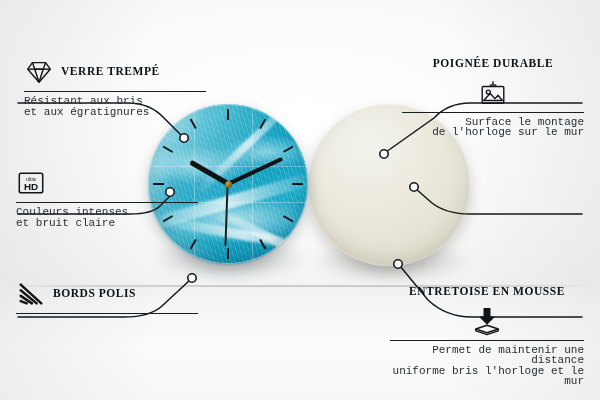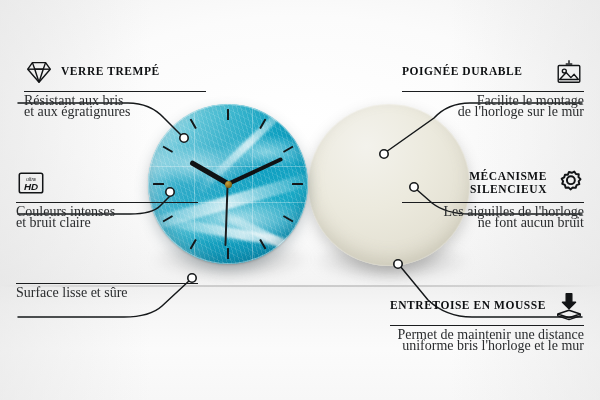--- a/index.html
+++ b/index.html
@@ -158,44 +158,43 @@
   .feature {
     position: absolute;
     width: 182px;
   }
   .feature.right { text-align: right; }
   .feat-head {
     display: flex;
     align-items: center;
     gap: 7px;
   }
-  .feature.right .feat-head { justify-content: space-between; }
+  .feature.right .feat-head { justify-content: flex-start; flex-direction: column; }
   .feat-icon {
     flex: 0 0 auto;
     width: 30px; height: 30px;
     color: #121416;
-    font-style: italic;
   }
   .feat-title {
     font-family: "Liberation Serif", serif;
     font-weight: bold;
     font-size: 11.5px;
     line-height: 13.5px;
     letter-spacing: .55px;
     color: #0e1012;
     text-transform: uppercase;
   }
   .feat-rule {
     height: 1px;
     background: #1b1d1f;
     margin: 4px 0 4px 0;
   }
   .feat-desc {
-    font-family: Liberation Serif, serif;
-    font-size: 14px;
+    font-family: Liberation Mono, monospace;
+    font-size: 11px;
     line-height: 10.6px;
     color: #2a2c2e;
     white-space: pre-line;
   }
 </style>
 </head>
 <body>
 
 <div id="stage">
 
@@ -296,60 +295,56 @@
           <text x="16" y="23.5" text-anchor="middle" font-family="Liberation Sans, sans-serif" font-size="10.5" font-weight="bold" fill="#121416">HD</text>
         </svg>
       </span>
     </div>
     <div class="feat-rule"></div>
     <div class="feat-desc">Couleurs intenses
 et bruit claire</div>
   </div>
 
   <div class="feature left" style="left:16px; top:279px;">
-    <div class="feat-rule"></div>
-    <div class="feat-desc">Surface lisse et sûre</div>
+    <div class="feat-head">
+      <span class="feat-icon">
+        <svg viewBox="0 0 32 32" width="30" height="30" stroke="#121416" stroke-linecap="round">
+          <path d="M5 6 L27 26" stroke-width="2.6"></path>
+          <path d="M5 12 L22 26" stroke-width="2.6"></path>
+          <path d="M5 18 L17 26" stroke-width="2.6"></path>
+          <path d="M5 23.5 L11.5 26" stroke-width="2.6"></path>
+        </svg>
+      </span>
+      <span class="feat-title">BORDS
+POLIS</span>
+    </div>
+    <div class="feat-rule"></div>
   </div>
 
   <div class="feature right" style="left:402px; top:57px;">
     <div class="feat-head">
       <span class="feat-title">POIGNÉE
 DURABLE</span>
       <span class="feat-icon">
         <svg viewBox="0 0 32 32" width="30" height="30" fill="none" stroke="#121416" stroke-width="1.5" stroke-linejoin="round">
           <path d="M16 3.5 L16 7"></path>
           <path d="M12.5 7.5 L19.5 7.5"></path>
           <rect x="4.5" y="9" width="23" height="18" rx="1.2"></rect>
           <circle cx="11" cy="15" r="2.1"></circle>
           <path d="M6 24 L13 16.5 L18 22 L21.5 18.5 L26 24 Z"></path>
         </svg>
       </span>
     </div>
     <div class="feat-rule"></div>
-    <div class="feat-desc">Facilite le montage
+    <div class="feat-desc">Surface le montage
 de l'horloge sur le mur</div>
   </div>
 
-  <div class="feature right" style="left:402px; top:168px;">
-    <div class="feat-head">
-      <span class="feat-title">MÉCANISME
-SILENCIEUX</span>
-      <span class="feat-icon">
-        <svg viewBox="0 0 32 32" width="30" height="30" fill="none" stroke="#121416" stroke-width="2.1" stroke-linejoin="round">
-          <path d="M16 4.2 L19 5.1 L21.6 3.8 L23.4 6.4 L26.4 6.6 L26.1 9.7 L28.3 11.9 L26.3 14.2 L27 17.2 L24.1 18.3 L23.1 21.2 L20 20.9 L17.6 22.8 L15.4 20.7 L12.4 21 L11.6 18.1 L8.8 16.9 L9.7 14 L8.2 11.4 L10.9 10 L11.7 7.1 L14.7 7.3 Z"></path>
-          <circle cx="18" cy="13" r="4.2"></circle>
-        </svg>
-      </span>
-    </div>
-    <div class="feat-rule"></div>
-    <div class="feat-desc">Les aiguilles de l'horloge
-ne font aucun bruit</div>
-  </div>
-
-  <div class="feature right" style="left:390px; top:291px; width:194px;">
+
+  <div class="feature right" style="left:390px; top:285px; width:194px;">
     <div class="feat-head">
       <span class="feat-title">ENTRETOISE
 EN MOUSSE</span>
       <span class="feat-icon">
         <svg viewBox="0 0 32 32" width="30" height="30" fill="none" stroke="#121416" stroke-width="1.5" stroke-linejoin="round">
           <path d="M13 3 L19 3 L19 12 L23 12 L16 19 L9 12 L13 12 Z" fill="#121416"></path>
           <path d="M16 20.5 L28 24.5 L16 28.5 L4 24.5 Z"></path>
           <path d="M4 24.5 L4 26.5 L16 30.5 L28 26.5 L28 24.5"></path>
         </svg>
       </span>

